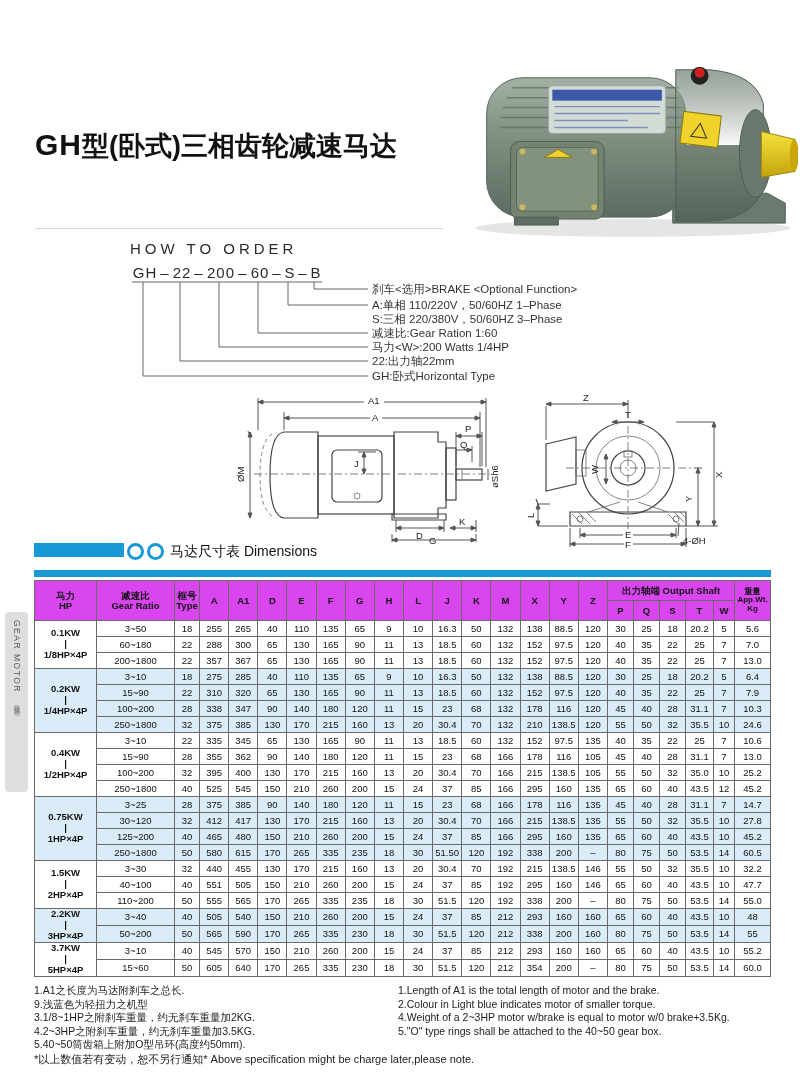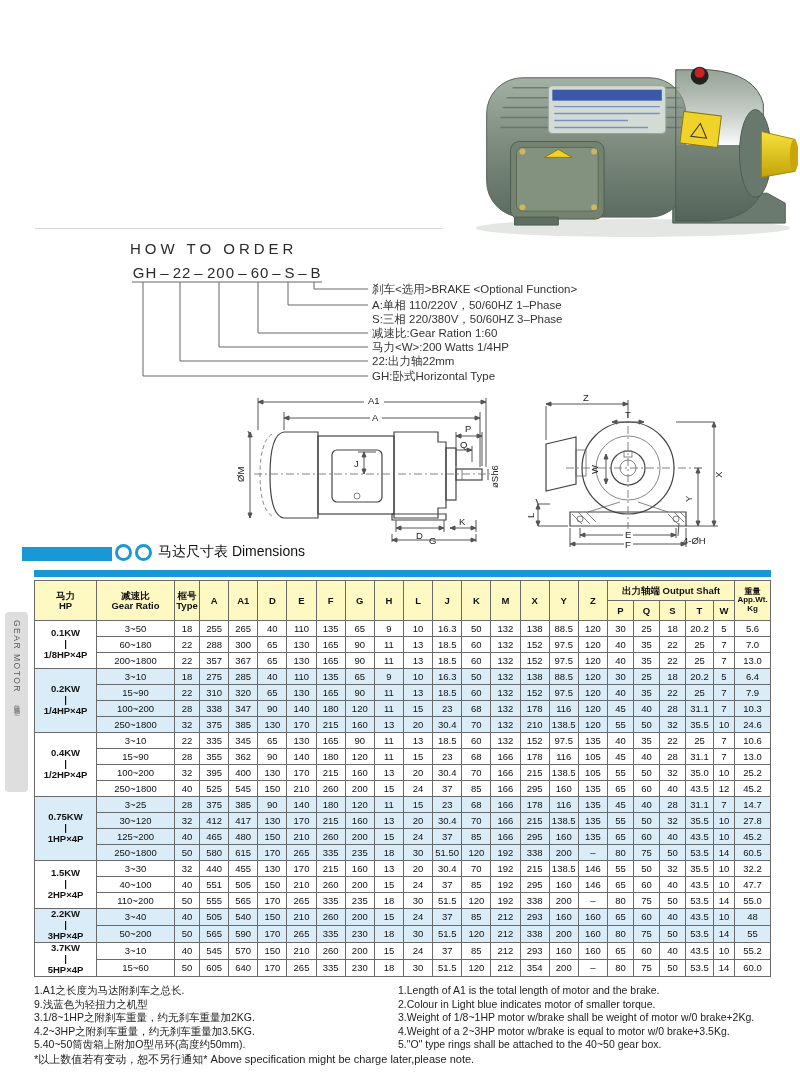--- a/index.html
+++ b/index.html
@@ -28,32 +28,32 @@
 
   
   .drawing{position:absolute;}
   .drawing svg{display:block;}
   .dim-line{stroke:#555;stroke-width:1;fill:none;}
   .part-line{stroke:#444;stroke-width:1.2;fill:none;}
   .thin{stroke:#666;stroke-width:.8;fill:none;}
   .dim-text{font-size:9.5px;fill:#222;font-family:"Liberation Sans",sans-serif;}
 
   
-  .sec{position:absolute;left:22px;top:543px;height:18px;display:flex;align-items:flex-end;}
+  .sec{position:absolute;left:34px;top:543px;height:18px;display:flex;align-items:flex-start;}
   .sec .bar{width:90px;height:14px;background:#1899d5;}
   .sec .ring{width:11px;height:11px;border:3px solid #1899d5;border-radius:50%;background:#fff;margin-left:3px;}
   .sec .txt{font-size:14px;color:#111;margin-left:6px;white-space:nowrap;}
 
   
   .tbl-topbar{position:absolute;left:34px;top:570px;width:737px;height:7px;background:#1899d5;}
   table.dims{position:absolute;left:34px;top:580px;width:737px;border-collapse:collapse;table-layout:fixed;
              font-size:9.5px;color:#111;}
   table.dims th,table.dims td{border:1px solid #6a6a6a;text-align:center;vertical-align:middle;
              padding:0;height:15px;line-height:1.05;overflow:hidden;}
-  table.dims thead th{white-space:pre-line;font-weight:bold;font-size:9.5px;height:19px;background:#fef9c3;}
+  table.dims thead th{white-space:pre-line;font-weight:bold;font-size:9.5px;height:19px;background:#d946ef;}
   table.dims thead th.wt{font-size:8px;}
   table.dims td.hp{white-space:pre-line;font-size:9.5px;font-weight:bold;line-height:1.15;}
   table.dims td.ratio{font-size:9.5px;margin-top:36px;}
   table.dims tr.shaded td{background:#d9ecf8;}
   table.dims tr.gstart td{border-top:1.6px solid #3d3d3d;}
   table.dims{border:1.6px solid #3d3d3d;}
 
   
   .notes-zh{position:absolute;left:34px;top:984px;font-size:10.5px;color:#222;line-height:13.5px;white-space:nowrap;}
   .notes-en{position:absolute;left:398px;top:984px;font-size:10.5px;color:#222;line-height:13.5px;white-space:nowrap;}
@@ -115,20 +115,21 @@
       <path d="M314,106 L348,114 L348,146 L314,152 Z" fill="url(#sy)" stroke="#9c8608"></path>
       <ellipse cx="347" cy="130" rx="4.5" ry="16" fill="#caa60c"></ellipse>
       <circle cx="252" cy="50" r="9" fill="#222"></circle>
       <circle cx="252" cy="47" r="5" fill="#cf2020"></circle>
       <rect x="234" y="88" width="38" height="32" fill="#f0d22a" stroke="#8a7a10" transform="rotate(7 253 104)"></rect>
       <path d="M244,112 l8,-14 l8,14 z" fill="none" stroke="#333" transform="rotate(7 253 104)"></path>
       <path d="M66,192 h44 v8 h-44 z" fill="#5f6e63" stroke="#4e5d52"></path>
     </svg>
   </div>
 
+  <div class="title-zh"><span class="brand">GH</span><span>型(卧式)三相齿轮减速马达</span></div>
   <div class="title-rule"></div>
 
   <div class="side-tab">
     <span class="en">GEAR MOTOR</span>
     <span class="zh">齿轮减速马达</span>
   </div>
 
   <div class="order">
     <svg>
       <g stroke="#666" stroke-width="1" fill="none">
@@ -896,19 +897,18 @@
   <div class="notes-zh">
       <div>1.A1之长度为马达附刹车之总长.</div>
       <div>9.浅蓝色为轻扭力之机型</div>
       <div>3.1/8~1HP之附刹车重量，约无刹车重量加2KG.</div>
       <div>4.2~3HP之附刹车重量，约无刹车重量加3.5KG.</div>
       <div>5.40~50筒齿箱上附加O型吊环(高度约50mm).</div>
     </div>
   <div class="notes-en">
       <div>1.Length of A1 is the total length of motor and the brake.</div>
       <div>2.Colour in Light blue indicates motor of smaller torque.</div>
-      <div>3.Weight of 1/8~1HP motor w/brake shall be weight of motor w/0 brake+2Kg.</div>
       <div>4.Weight of a 2~3HP motor w/brake is equal to motor w/0 brake+3.5Kg.</div>
       <div>5."O" type rings shall be attached to the 40~50 gear box.</div>
     </div>
   <div class="note-bottom">*以上数值若有变动，恕不另行通知* Above specification might be charge later,please note.</div>
 
 </div>
 
 </body></html>

